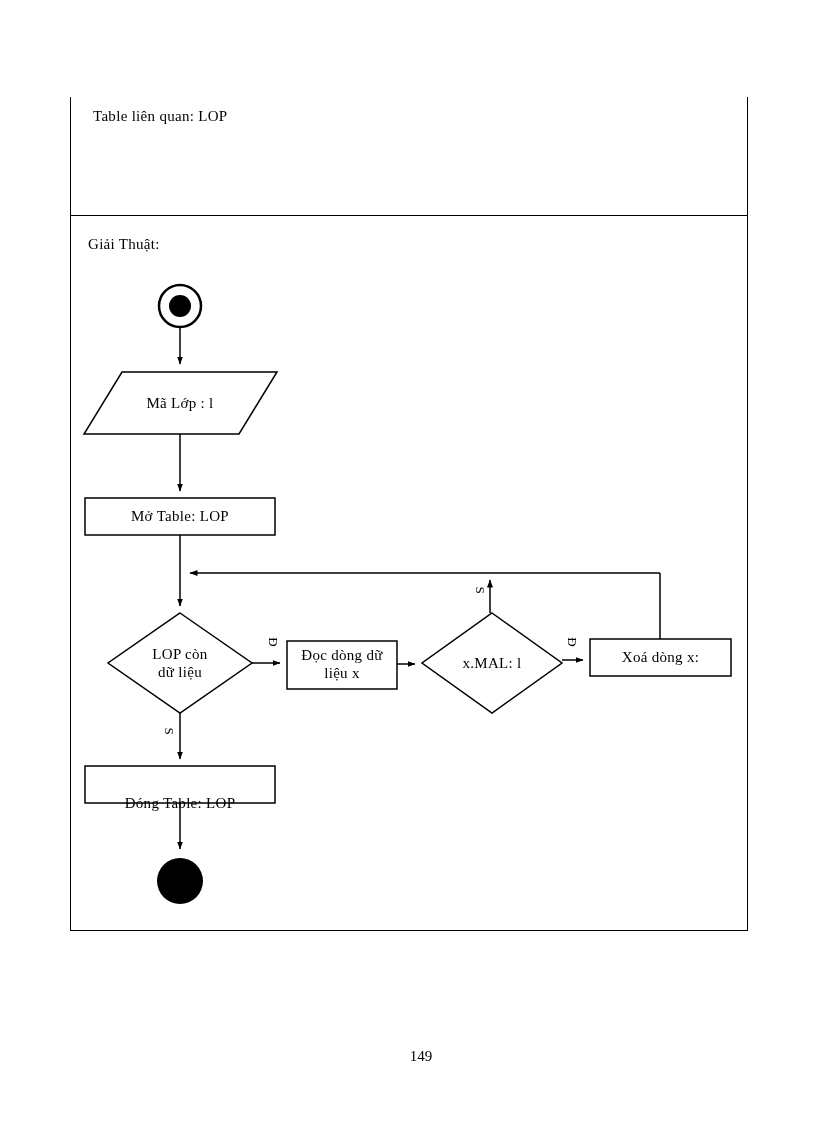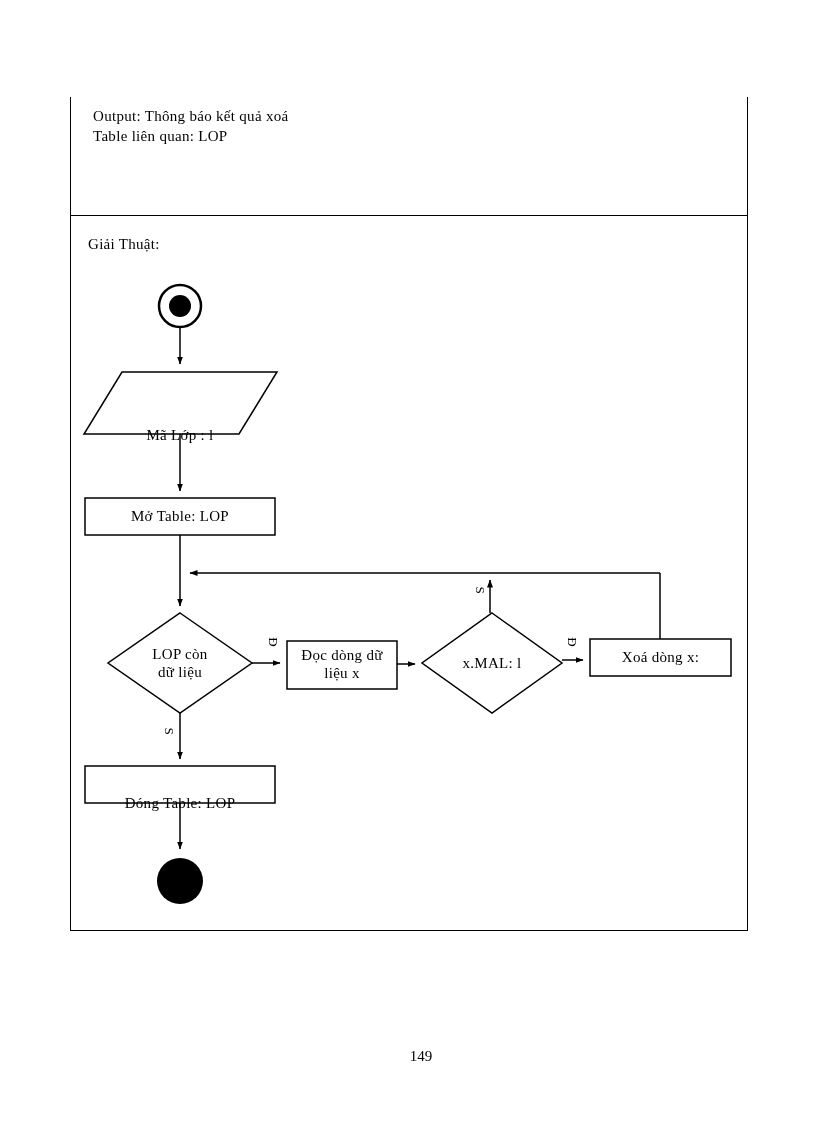--- a/index.html
+++ b/index.html
@@ -45,21 +45,20 @@
     font-size: 15px;
   }
 </style>
 </head>
 <body>
 
 <div class="frame"></div>
 <div class="separator"></div>
 
 <div class="header">
-  <div>Output:  Thông  báo kết quả xoá</div>
   <div>Table liên  quan:  LOP</div>
 </div>
 
 <div class="section-title">Giải  Thuật:</div>
 
 <svg class="fc" width="816" height="1123" viewBox="0 0 816 1123">
   <defs>
     <marker id="arrow" markerWidth="10" markerHeight="8" refX="7.5" refY="3" orient="auto" markerUnits="userSpaceOnUse">
       <path d="M0,0 L8,3 L0,6 Z" fill="#000"></path>
     </marker>
@@ -86,21 +85,21 @@
   <rect x="287" y="641" width="110" height="48" fill="#fff" stroke="#000" stroke-width="1.5"></rect>
   <rect x="590" y="639" width="141" height="37" fill="#fff" stroke="#000" stroke-width="1.5"></rect>
   <rect x="85" y="766" width="190" height="37" fill="#fff" stroke="#000" stroke-width="1.5"></rect>
 
   <polygon points="180,613 252,663 180,713 108,663" fill="#fff" stroke="#000" stroke-width="1.5"></polygon>
   <polygon points="492,613 562,663 492,713 422,663" fill="#fff" stroke="#000" stroke-width="1.5"></polygon>
 
   <circle cx="180" cy="881" r="23" fill="#000"></circle>
 </svg>
 
-<div class="node-text" style="left:105px; top:394px; width:150px;margin-top:32px;">Mã Lớp : l</div>
+<div class="node-text" style="left:105px; top:394px; width:150px;">Mã Lớp : l</div>
 <div class="node-text" style="left:85px; top:507px; width:190px;">Mở Table:  LOP</div>
 <div class="node-text" style="left:115px; top:645px; width:130px;">
   <div>LOP còn</div>
   <div>dữ liệu</div>
 </div>
 <div class="node-text" style="left:287px; top:646px; width:110px;">
   <div>Đọc  dòng  dữ</div>
   <div>liệu  x</div>
 </div>
 <div class="node-text" style="left:427px; top:654px; width:130px;">x.MAL:  l</div>

